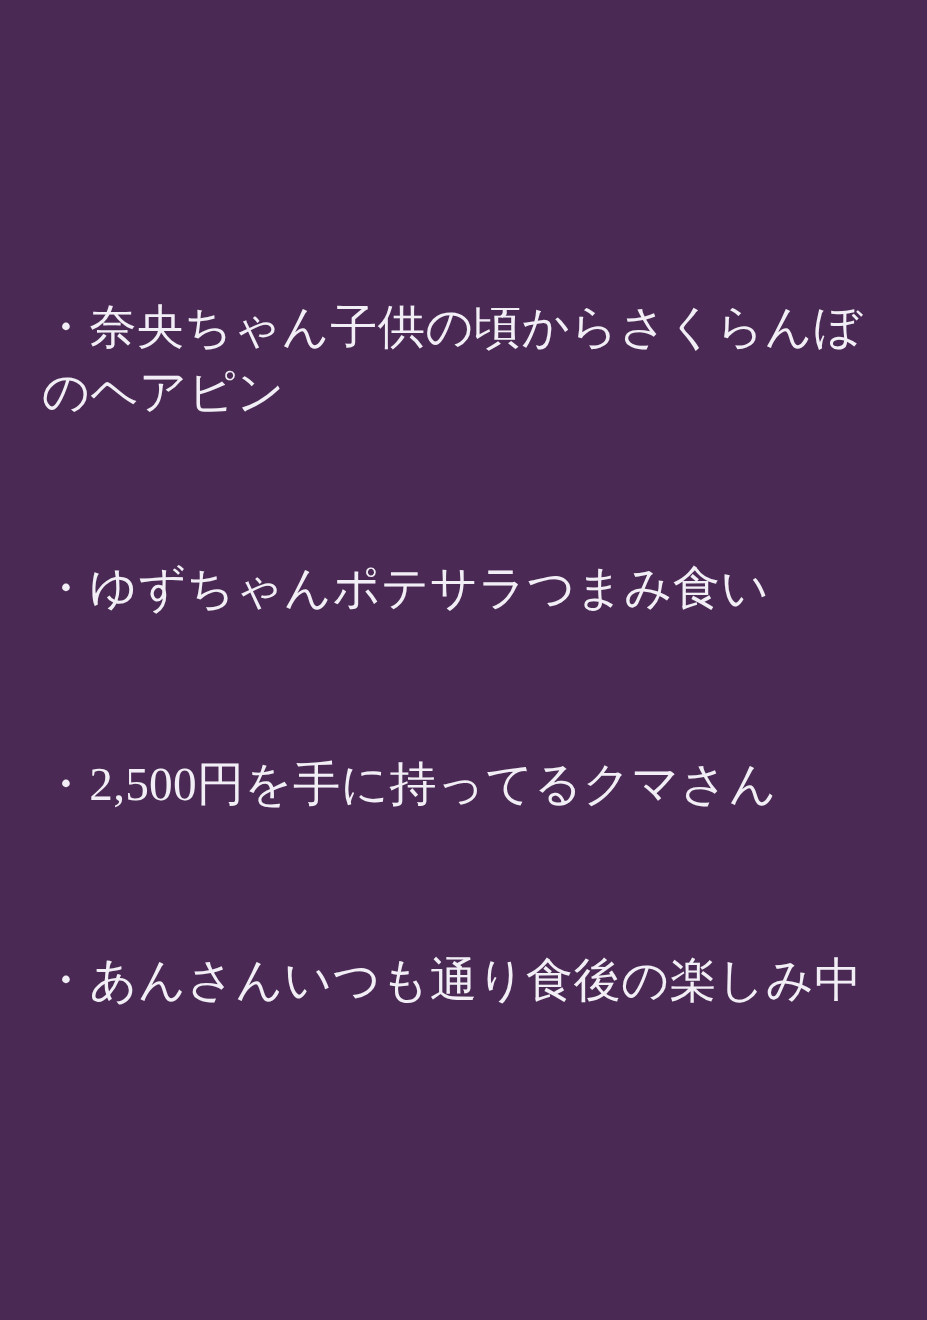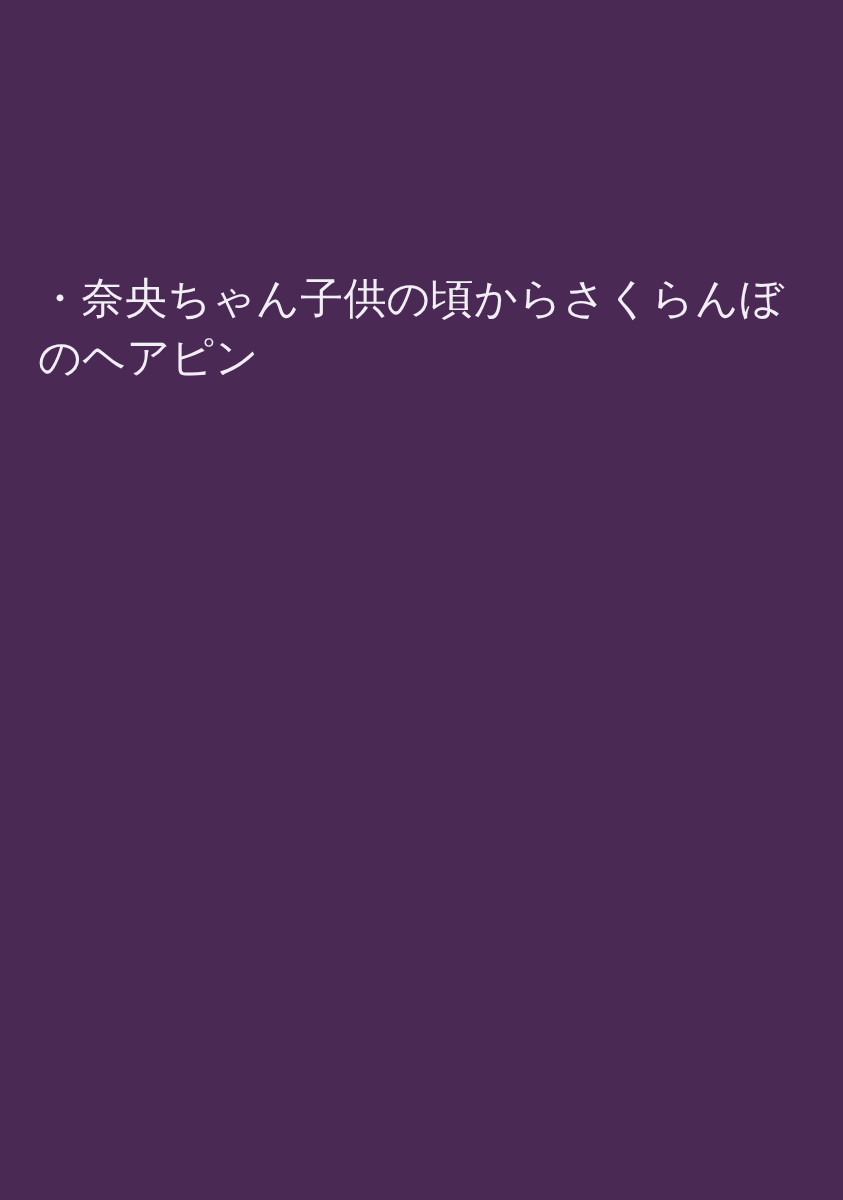--- a/index.html
+++ b/index.html
@@ -42,19 +42,22 @@
     padding: 0;
     font-family: Liberation Serif, serif;
   }
 </style>
 </head>
 <body>
 
 <div id="note-card" style="background: rgb(74, 42, 85);">
   <div id="note-body" style="color: rgb(242, 238, 245);">
     <span class="note-line">・奈央ちゃん子供の頃からさくらんぼのヘアピン</span>
+    <span class="note-line">・ゆずちゃんポテサラつまみ食い</span>
+    <span class="note-line">・2,500円を手に持ってるクマさん</span>
+    <span class="note-line">・あんさんいつも通り食後の楽しみ中</span>
     
     
     
     
     
   </div>
 </div>
 
 </body></html>

